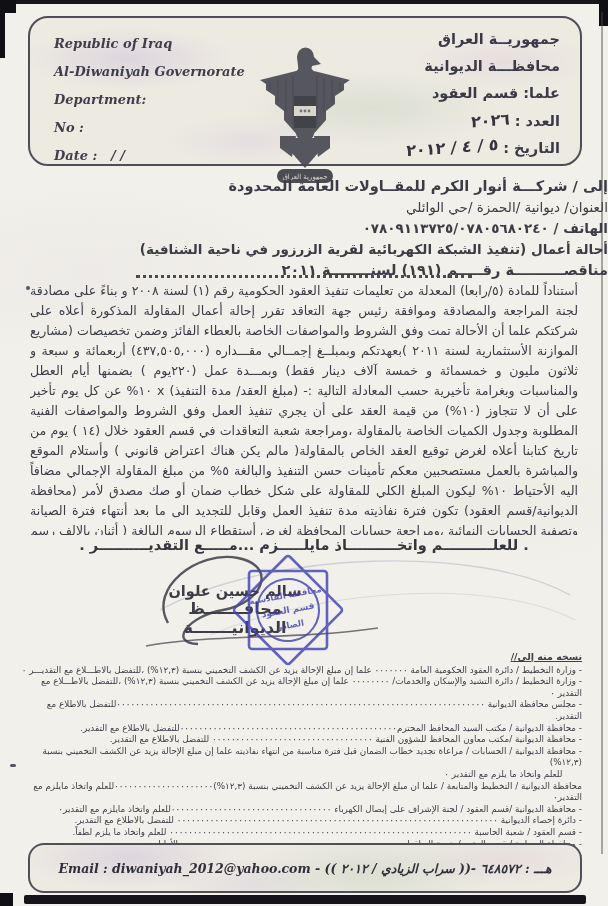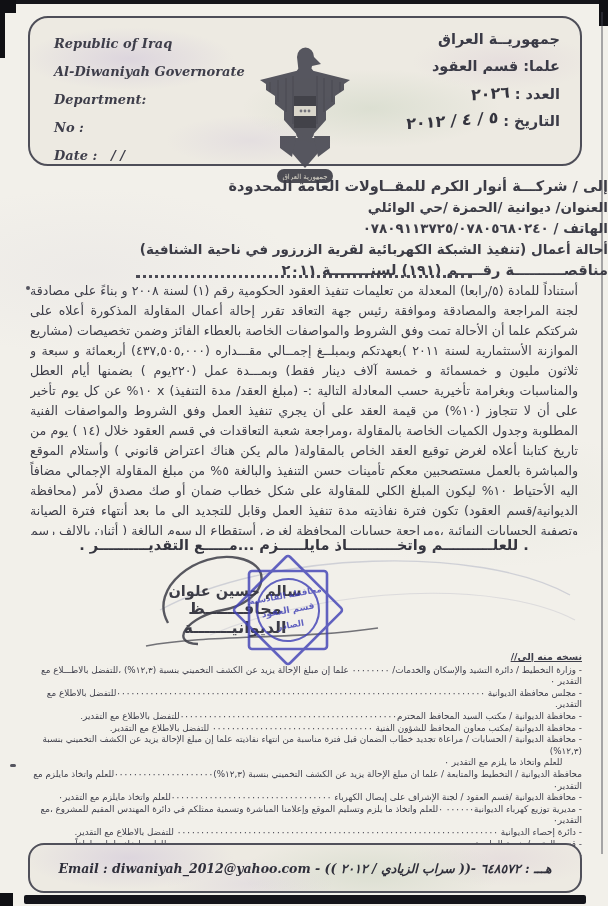--- a/index.html
+++ b/index.html
@@ -38,21 +38,21 @@
     font-size:13px;color:#3e3e4a;}
   .hdr-en div{height:28px;line-height:28px;}
   .hdr-ar{position:absolute;right:20px;top:8px;text-align:right;font-size:14.5px;font-weight:bold;color:#3a3a46;}
   .hdr-ar div{height:27px;line-height:27px;}
   .hand{display:inline-block;transform:rotate(-4deg) skewX(-6deg);font-size:16px;font-weight:bold;color:#34343e;}
   .emblem{position:absolute;left:50%;top:22px;transform:translateX(-50%);width:106px;height:150px;opacity:.92;}
 
   
   .recipient{position:absolute;top:176px;left:0;right:0;text-align:right;line-height:21px;}
   .recipient .r1{font-size:14.5px;font-weight:bold;}
-  .recipient .r2{font-size:13.5px;font-weight:bold;}
+  .recipient .r2{font-size:13.5px;font-weight:normal;}
   .recipient .r3{font-size:13.5px;font-weight:bold;}
   .recipient .r4{font-size:13.5px;font-weight:bold;}
   .recipient .r5{font-size:14.5px;font-weight:bold;}
   .dotted-rule{position:absolute;top:272px;left:50%;transform:translateX(-50%);
     width:336px;height:3px;border-bottom:3px dotted #4a4a54;}
 
   
   .body-text{position:absolute;top:281px;right:30px;left:30px;height:254px;overflow:hidden;
     text-align:justify;font-size:12.6px;line-height:20px;color:#3d3d48;margin:0;}
   .closing{position:absolute;top:537px;left:0;right:0;text-align:center;
@@ -127,20 +127,21 @@
         <circle cx="49" cy="71" r="1.4" fill="#6a6a74"></circle>
         <circle cx="53" cy="71" r="1.4" fill="#6a6a74"></circle>
         <circle cx="57" cy="71" r="1.4" fill="#6a6a74"></circle>
         <rect x="25" y="129" width="56" height="14" rx="7" fill="#3f3f48"></rect>
         <text x="53" y="139" text-anchor="middle" font-size="7" fill="#d8d4c8">جمهورية العراق</text>
       </svg>
     </div>
 
     <div class="hdr-ar">
       <div>جمهوريــة العراق</div>
+      <div>محافظـــة الديوانية</div>
       <div>علما: قسم العقود</div>
       <div><span>العدد :</span>&nbsp;<span class="hand">٢٠٢٦</span></div>
       <div><span>التاريخ :</span>&nbsp;<span class="hand">٥ / ٤ / ٢٠١٢</span></div>
     </div>
   </div>
 
   <div class="recipient">
     <div class="r1">إلى / شركـــة أنوار الكرم للمقــاولات العامة المحدودة</div>
     <div class="r2">العنوان/ ديوانية /الحمزة /حي الوائلي</div>
     <div class="r3">الهاتف / ٠٧٨٠٩١١٣٧٢٥/٠٧٨٠٥٦٨٠٢٤٠</div>
@@ -174,29 +175,29 @@
       <circle cx="58" cy="60" r="31" fill="none" stroke="#4242b6" stroke-width="2"></circle>
       <text x="58" y="48" text-anchor="middle" font-size="8.5" font-weight="bold" fill="#4242b6">محافظة القادسية</text>
       <text x="58" y="63" text-anchor="middle" font-size="9" font-weight="bold" fill="#4242b6">قسم العقود</text>
       <text x="58" y="78" text-anchor="middle" font-size="8.5" font-weight="bold" fill="#4242b6">الصادر</text>
     </g>
   </svg>
 
   <div class="cc">
     <div class="cc-heading">نسخه منه إلى//</div>
     <div>
+        <div class="cc-item"><span>- وزارة التخطيط / دائرة العقود الحكومية العامة ٠٠٠٠٠٠٠ علما إن مبلغ الإحالة يزيد عن الكشف التخميني بنسبة (١٢,٣%) ،للتفضل بالاطـــلاع مع التقديـــر ٠</span></div>
         <div class="cc-item"><span>- وزارة التخطيط / دائرة التشيد والإسكان والخدمات/ ٠٠٠٠٠٠٠٠ علما إن مبلغ الإحالة يزيد عن الكشف التخميني بنسبة (١٢,٣%) ،للتفضل بالاطـــلاع مع التقدير ٠</span></div>
         <div class="cc-item"><span>- مجلس محافظة الديوانية ٠٠٠٠٠٠٠٠٠٠٠٠٠٠٠٠٠٠٠٠٠٠٠٠٠٠٠٠٠٠٠٠٠٠٠٠٠٠٠٠٠٠٠٠٠٠٠٠٠٠٠٠٠٠٠٠٠٠٠٠٠٠٠٠٠٠٠٠٠٠٠٠٠٠٠٠٠٠للتفضل بالاطلاع مع التقدير.</span></div>
         <div class="cc-item"><span>- محافظة الديوانية / مكتب السيد المحافظ المحترم٠٠٠٠٠٠٠٠٠٠٠٠٠٠٠٠٠٠٠٠٠٠٠٠٠٠٠٠٠٠٠٠٠٠٠٠٠٠٠٠٠٠٠٠٠٠للتفضل بالاطلاع مع التقدير.</span></div>
         <div class="cc-item"><span>- محافظة الديوانية /مكتب معاون المحافظ للشؤون الفنية ٠٠٠٠٠٠٠٠٠٠٠٠٠٠٠٠٠٠٠٠٠٠٠٠٠٠٠٠٠٠٠٠٠٠ للتفضل بالاطلاع مع التقدير.</span></div>
         <div class="cc-item"><span>- محافظة الديوانية / الحسابات / مراعاة تجديد خطاب الضمان قبل فترة مناسبة من انتهاء نفاذيته  علما إن مبلغ الإحالة يزيد عن الكشف التخميني بنسبة (١٢,٣%)</span></div>
         <div class="cc-item"><span>&nbsp;&nbsp;&nbsp;&nbsp;&nbsp;&nbsp;&nbsp;للعلم واتخاذ ما يلزم مع التقدير ٠</span></div>
         <div class="cc-item"><span>محافظة الديوانية / التخطيط والمتابعة /   علما ان مبلغ الإحالة يزيد عن الكشف التخميني بنسبة (١٢,٣%)٠٠٠٠٠٠٠٠٠٠٠٠٠٠٠٠٠٠٠٠٠للعلم واتخاذ مايلزم مع التقدير٠</span></div>
         <div class="cc-item"><span>- محافظة الديوانية /قسم العقود / لجنة الإشراف على إيصال الكهرباء ٠٠٠٠٠٠٠٠٠٠٠٠٠٠٠٠٠٠٠٠٠٠٠٠٠٠٠٠٠٠٠٠٠٠للعلم واتخاذ مايلزم مع التقدير٠</span></div>
-        <div class="cc-item"><span>- مديرية توزيع كهرباء الديوانية٠٠٠٠٠٠ ٠للعلم واتخاذ ما يلزم وتسليم الموقع وإعلامنا المباشرة وتسمية ممثلكم في دائرة المهندس المقيم  للمشروع ،مع التقدير٠</span></div>
         <div class="cc-item"><span>- دائرة إحصاء الديوانية ٠٠٠٠٠٠٠٠٠٠٠٠٠٠٠٠٠٠٠٠٠٠٠٠٠٠٠٠٠٠٠٠٠٠٠٠٠٠٠٠٠٠٠٠٠٠٠٠٠٠٠٠٠٠٠٠٠٠٠٠٠٠٠٠٠٠٠٠ للتفضل بالاطلاع مع التقدير.</span></div>
         <div class="cc-item"><span>- قسم العقود / شعبة الحاسبة ٠٠٠٠٠٠٠٠٠٠٠٠٠٠٠٠٠٠٠٠٠٠٠٠٠٠٠٠٠٠٠٠٠٠٠٠٠٠٠٠٠٠٠٠٠٠٠٠٠٠٠٠٠٠٠٠٠٠٠٠٠٠٠٠ للعلم واتخاذ ما يلزم لطفاً.</span></div>
         <div class="cc-item"><span>- محافظة الديوانية / قسم العقود / شعبة التعاقدات ٠٠٠٠٠٠٠٠٠٠٠٠٠٠٠٠٠٠٠٠٠٠٠٠٠٠٠٠٠٠٠٠٠٠٠٠٠٠٠٠٠٠٠ مع الأوليات .</span></div>
         <div class="cc-item"><span>- لوحة الإعلانات في المحافظة / للنشر.</span></div>
       </div>
   </div>
 
   <div class="footer-box mottle">
     <span class="footer-line">هـــ : ٦٤٨٥٧٢  -(( سراب الزيادي / ٢٠١٢ )) - Email : diwaniyah_2012@yahoo.com</span>
   </div>

